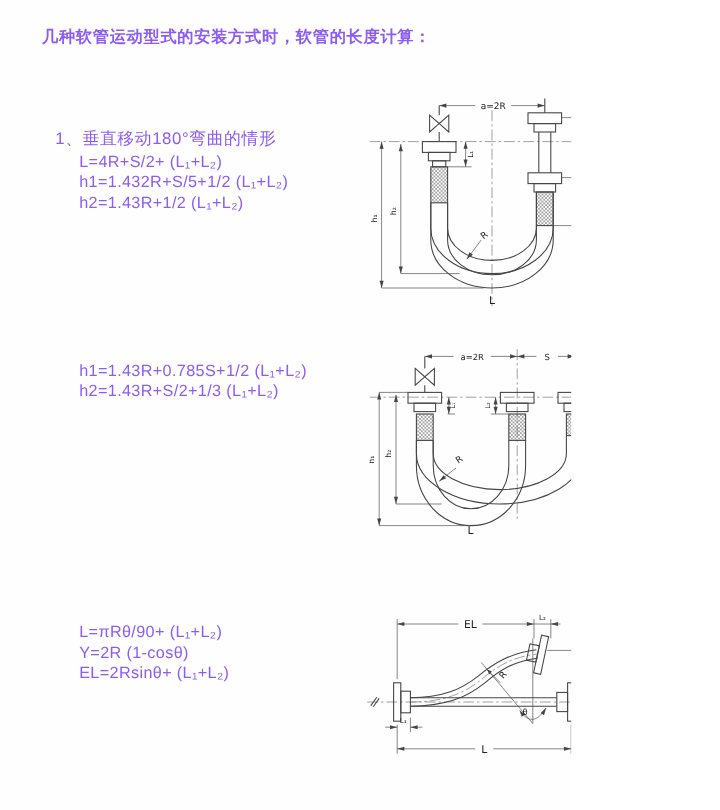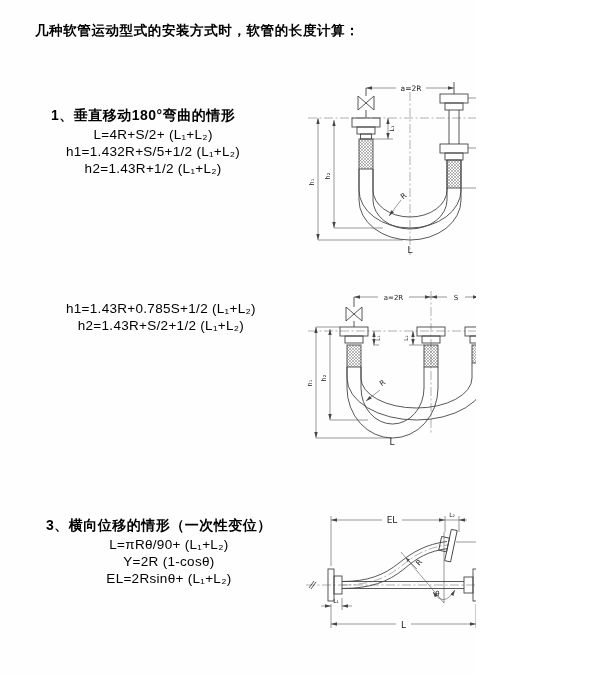--- a/index.html
+++ b/index.html
@@ -1,20 +1,20 @@
 <!DOCTYPE html>
 <html><head>
 <meta charset="utf-8">
 <style>
   html,body{margin:0;padding:0;background:#ffffff;}
   .page{position:relative;width:476px;height:675px;background:#fefefe;
-        font-family:"Liberation Sans","DejaVu Sans",sans-serif;color:#000000;overflow:hidden;text-align:center;}
+        font-family:"Liberation Sans","DejaVu Sans",sans-serif;color:#8b5cf6;overflow:hidden;}
   .title{position:absolute;left:35px;top:22px;font-size:13.5px;font-weight:bold;letter-spacing:0.6px;}
   .sec{position:absolute;left:46px;}
-  .sec-heading{font-size:14px;font-weight:bold;letter-spacing:0.5px;}
+  .sec-heading{font-size:14px;font-weight:normal;letter-spacing:0.5px;}
   .formula{font-size:13.5px;margin-top:2px;margin-left:20px;letter-spacing:0.3px;}
   .diagram{position:absolute;}
   svg text{font-family:"DejaVu Sans","Liberation Sans",sans-serif;fill:#222;}
 </style>
 </head>
 <body>
 
 <div class="page">
 
   <div class="title">几种软管运动型式的安装方式时，软管的长度计算：</div>
@@ -84,21 +84,21 @@
       <text x="86" y="56.5" font-size="6" text-anchor="middle" transform="rotate(-90 86 56.5)">L₁</text>
       <text x="6" y="110" font-size="6.5" text-anchor="middle" transform="rotate(-90 6 110)">h₁</text>
       <text x="22" y="104" font-size="6.5" text-anchor="middle" transform="rotate(-90 22 104)">h₂</text>
       <text x="97" y="126" font-size="7.5" text-anchor="middle" transform="rotate(-38 97 126)">R</text>
       <text x="102" y="181" font-size="9" text-anchor="middle">L</text>
     </g>
   </svg>
 
   <div class="sec" style="top:299px">
     <div class="formula">h1=1.43R+0.785S+1/2 (L₁+L₂)</div>
-    <div class="formula">h2=1.43R+S/2+1/2 (L₁+L₂)</div>
+    <div class="formula">h2=1.43R+S/2+1/3 (L₁+L₂)</div>
   </div>
 
   <svg class="diagram" style="left:308px;top:283px" width="292" height="165" viewBox="0 0 292 165">
     <defs>
       <pattern id="hp2" width="3" height="3" patternUnits="userSpaceOnUse">
         <path d="M0,3 L3,0 M0,0 L3,3" stroke="#666" stroke-width="0.45"></path>
       </pattern>
     </defs>
     <g stroke="#8f8f8f" stroke-width="0.7" stroke-dasharray="9 2.5 2 2.5" fill="none">
       <path d="M0,48 H200"></path>
@@ -151,21 +151,20 @@
       <text x="71.5" y="55" font-size="5.5" text-anchor="middle" transform="rotate(-90 71.5 55)">L₁</text>
       <text x="100" y="55" font-size="5.5" text-anchor="middle" transform="rotate(-90 100 55)">L₂</text>
       <text x="4" y="100" font-size="6.5" text-anchor="middle" transform="rotate(-90 4 100)">h₁</text>
       <text x="18" y="95" font-size="6.5" text-anchor="middle" transform="rotate(-90 18 95)">h₂</text>
       <text x="76" y="102" font-size="7.5" text-anchor="middle" transform="rotate(-35 76 102)">R</text>
       <text x="84" y="162" font-size="9" text-anchor="middle">L</text>
     </g>
   </svg>
 
   <div class="sec" style="top:517px">
-    <div class="sec-heading">3、横向位移的情形（一次性变位）</div>
     <div class="formula">L=πRθ/90+ (L₁+L₂)</div>
     <div class="formula">Y=2R (1-cosθ)</div>
     <div class="formula">EL=2Rsinθ+ (L₁+L₂)</div>
   </div>
 
   <svg class="diagram" style="left:298px;top:506px" width="302" height="148" viewBox="0 0 302 148">
     <g stroke="#8f8f8f" stroke-width="0.7" stroke-dasharray="9 2.5 2 2.5" fill="none">
       <path d="M8,79 H208"></path>
       <path d="M44,79 C71,79 88,72.5 103.5,60 C116.5,49 129,41.5 149.5,39"></path>
     </g>

